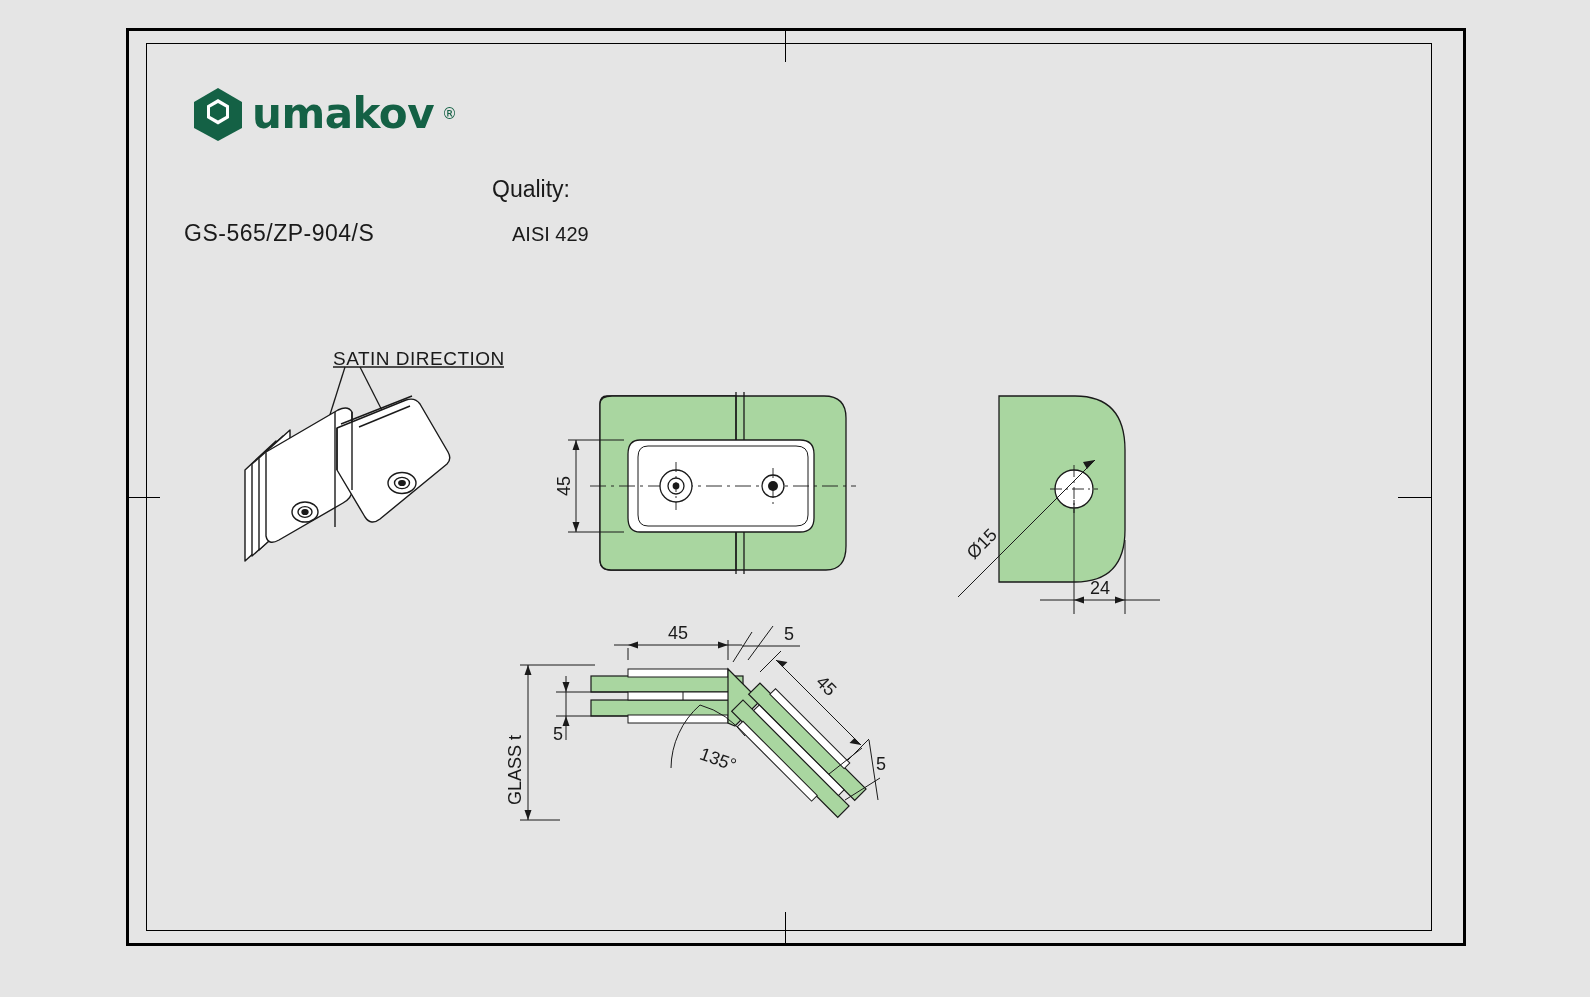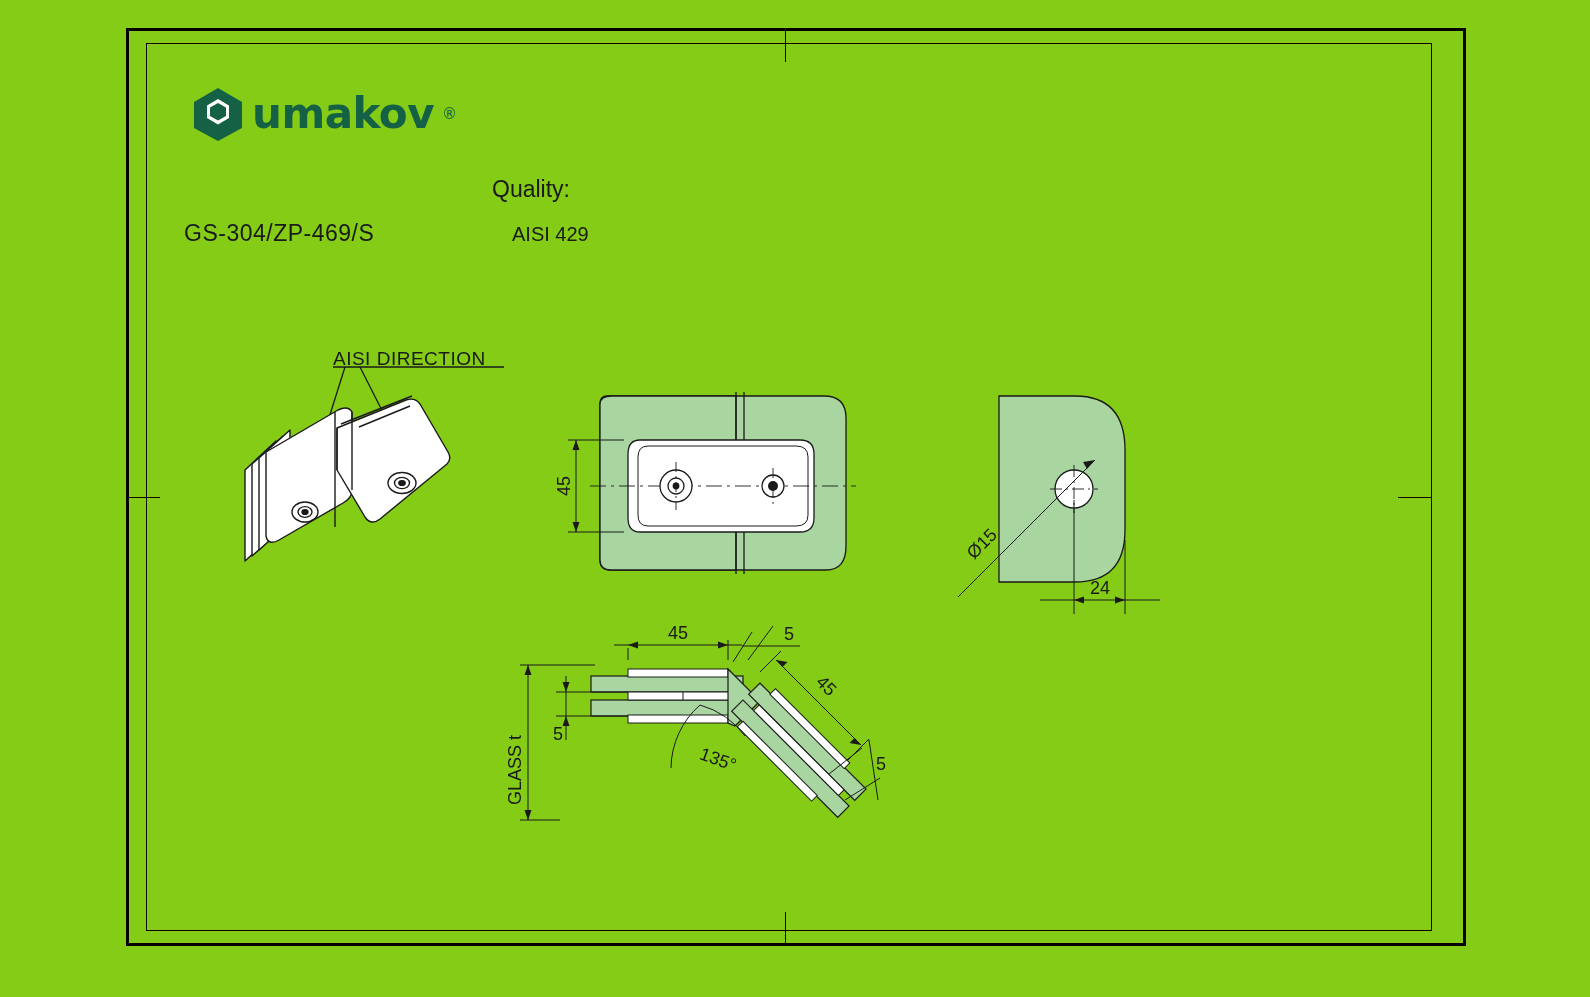--- a/index.html
+++ b/index.html
@@ -10,21 +10,21 @@
   body {
     width: 1590px;
     height: 997px;
     font-family: "Liberation Sans", sans-serif;
     overflow: hidden;
   }
   #sheet {
     position: relative;
     width: 1590px;
     height: 997px;
-    background: #84cc16;
+    background: #e5e5e5;
   }
   
   .frame-outer {
     position: absolute;
     left: 126px;
     top: 28px;
     width: 1340px;
     height: 918px;
     border: 3px solid #000000;
     box-sizing: border-box;
@@ -133,24 +133,24 @@
   <div class="logo">
     <svg class="logo-mark" viewBox="0 0 56 56">
       <polygon points="28,2 52,16 52,42 28,55 4,42 4,16" fill="#146145"></polygon>
       <polygon points="28,13 39,19.5 39,32 28,38.5 17,32 17,19.5" fill="#ffffff"></polygon>
       <polygon points="28,17 36,21.5 36,30 28,34.5 20,30 20,21.5" fill="#146145"></polygon>
     </svg>
     <span class="logo-text">umakov</span>
     <span class="logo-reg">®</span>
   </div>
 
-  <div class="code-text">GS-304/ZP-469/S</div>
+  <div class="code-text">GS-565/ZP-904/S</div>
   <div class="quality-label">Quality:</div>
   <div class="quality-value">AISI 429</div>
-  <div class="satin-label">AISI DIRECTION</div>
+  <div class="satin-label">SATIN DIRECTION</div>
 
   <svg class="draw" viewBox="0 0 1590 997">
 
     <g stroke="#1a1a1a" stroke-width="1.3" fill="none">
       <line x1="333" y1="367" x2="504" y2="367"></line>
       <line x1="345" y1="367" x2="322" y2="440"></line>
       <line x1="360" y1="367" x2="400" y2="446"></line>
     </g>
 
     <g stroke="#1a1a1a" stroke-width="1.4" fill="none" stroke-linejoin="round">

